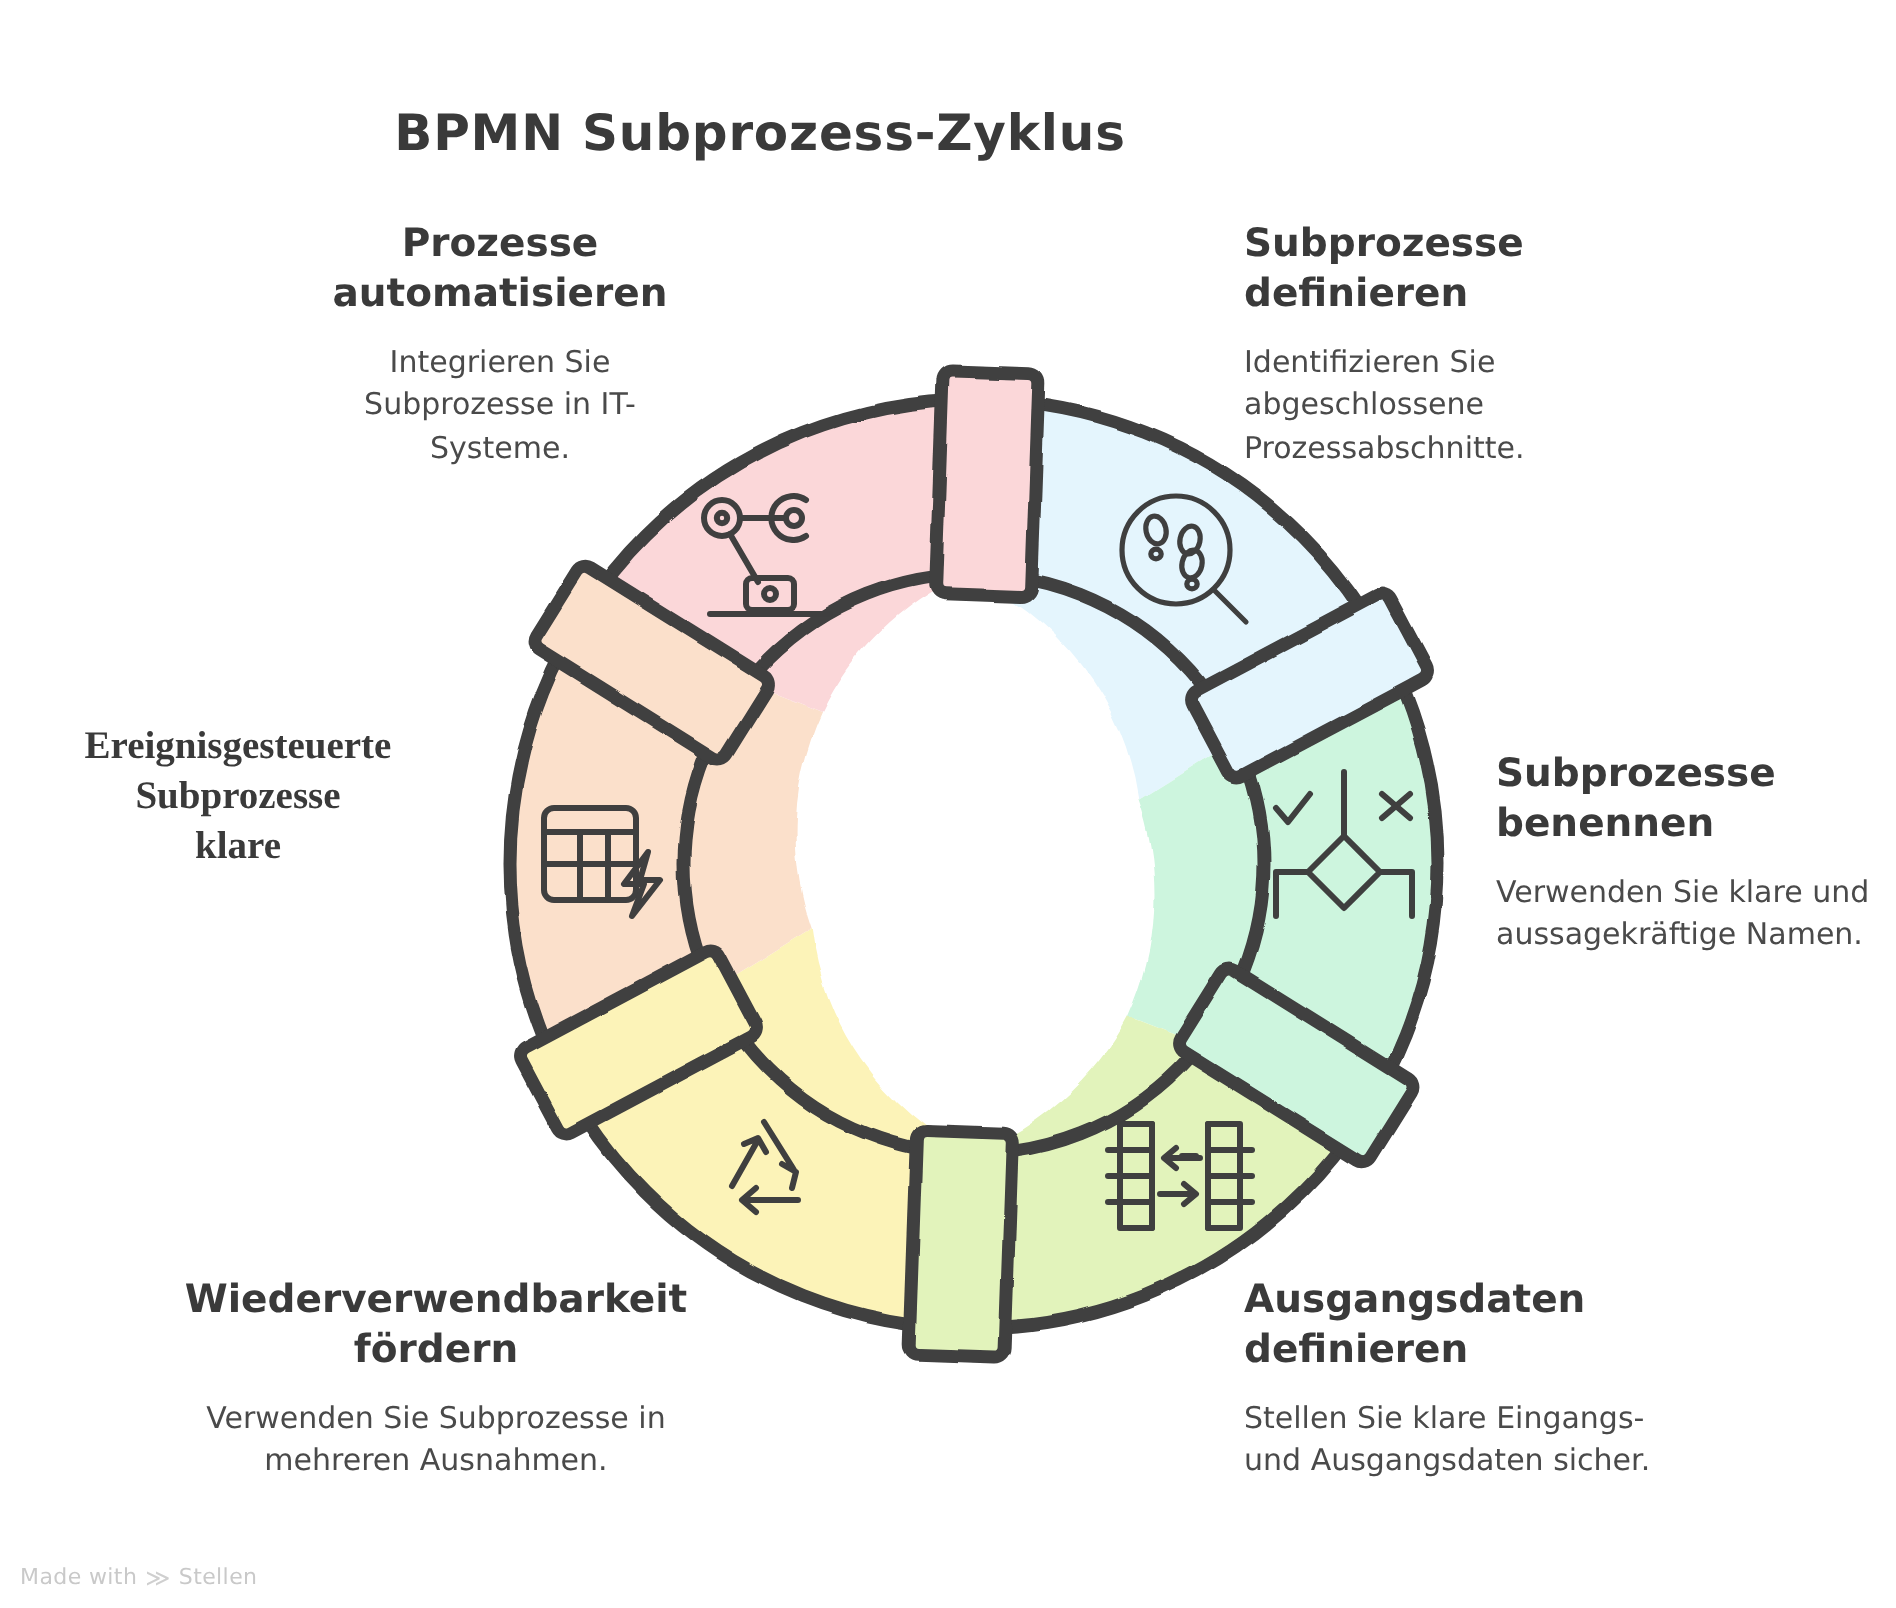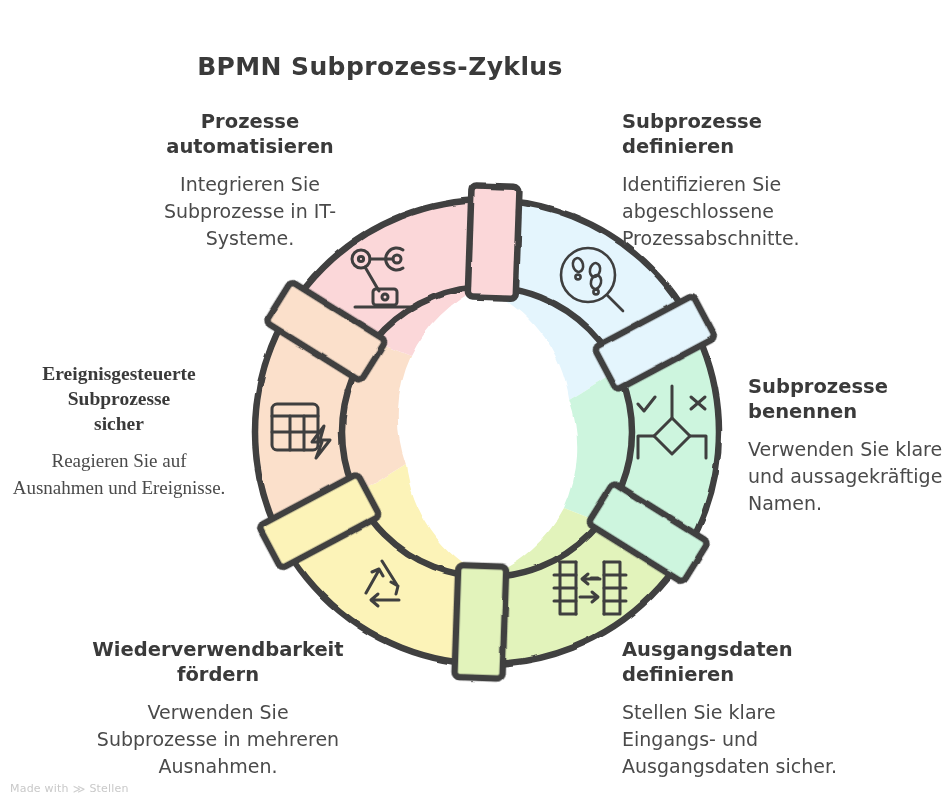--- a/index.html
+++ b/index.html
@@ -37,21 +37,21 @@
     color: #3f3f3f;
   }
   .label .head {
     font-size: 19.5px;
     font-weight: bold;
     line-height: 1.28;
     color: #3a3a3a;
   }
   .label .body {
     margin-top: 11px;
-    font-size: 19px;
+    font-size: 15px;
     line-height: 1.42;
     color: #4a4a4a;
     font-weight: normal;
   }
   .align-right { text-align: center; }
   .align-left  { text-align: left; }
 
   
   #lbl-automate   { left: 150px;  top: 110px; width: 200px; }
   #lbl-define     { left: 622px;  top: 110px; width: 220px; }
@@ -218,26 +218,21 @@
     <span>Identifizieren Sie</span>
     <span>abgeschlossene</span>
     <span>Prozessabschnitte.</span>
   </div>
 </div>
 
 <div class="label align-right" id="lbl-event">
   <div class="head">
     <span>Ereignisgesteuerte</span><br>
     <span>Subprozesse</span><br>
-    <span>sicher</span>
-  </div>
-  <div class="body">
-    <span>Reagieren Sie auf</span>
-    <span>Ausnahmen und</span>
-    <span>Ereignisse.</span>
+    <span>klare</span>
   </div>
 </div>
 
 <div class="label align-left" id="lbl-name">
   <div class="head">
     <span>Subprozesse</span><br>
     <span>benennen</span>
   </div>
   <div class="body">
     <span>Verwenden Sie klare</span>

